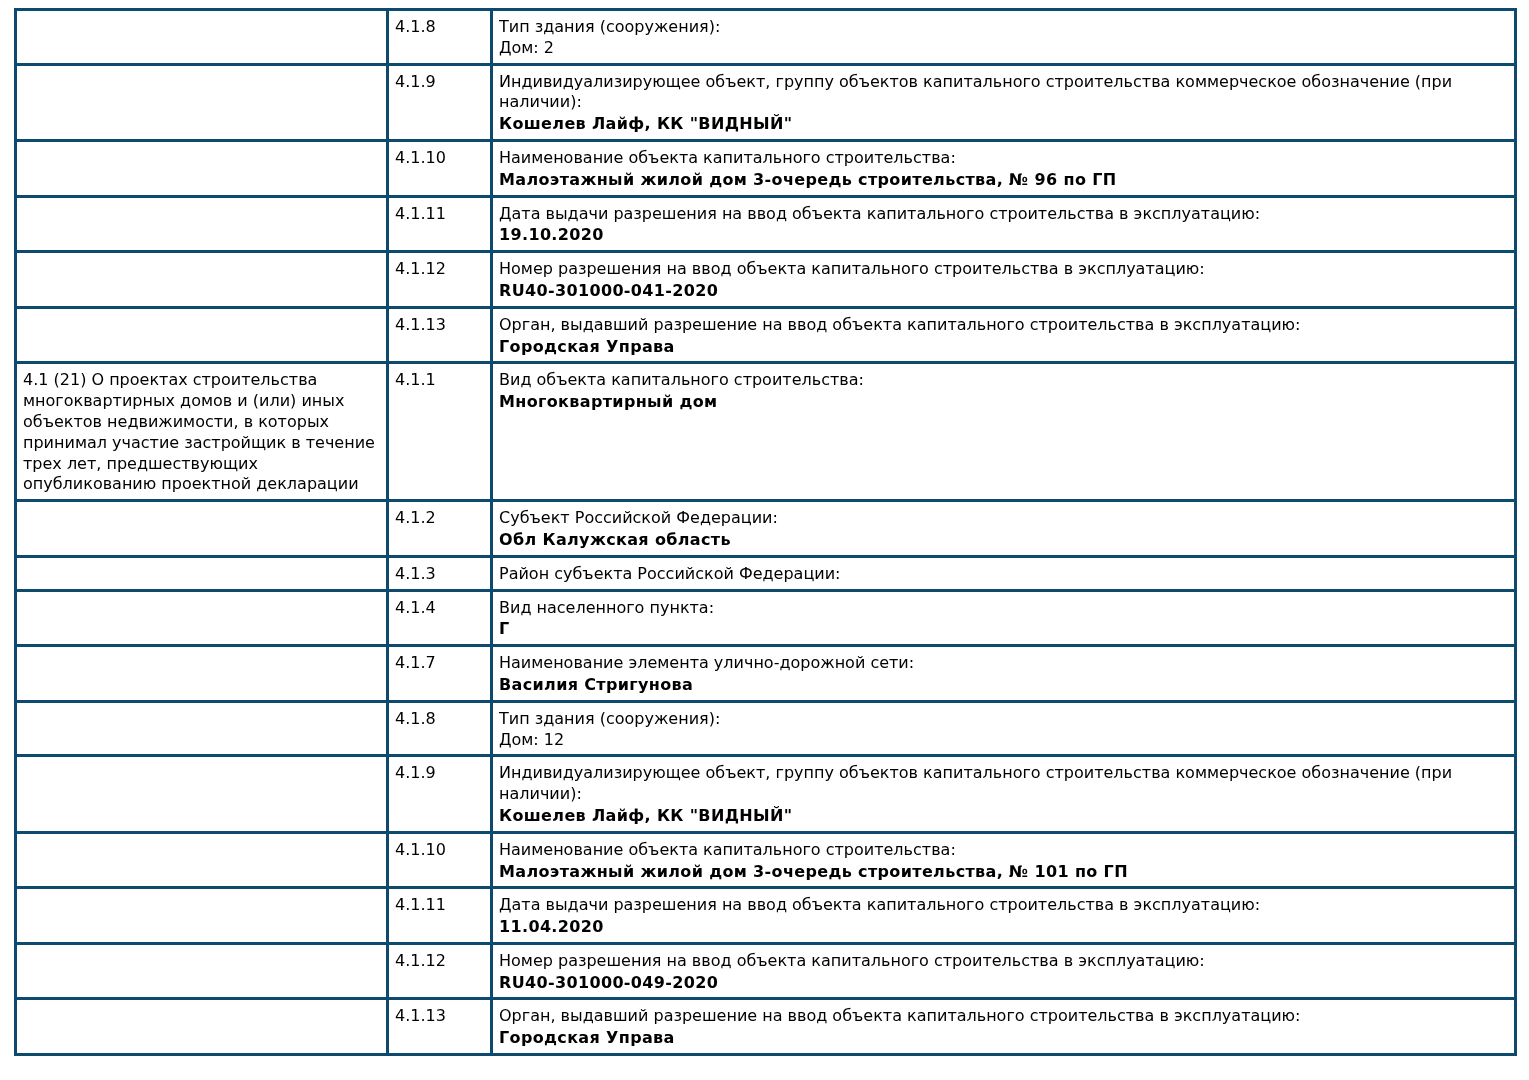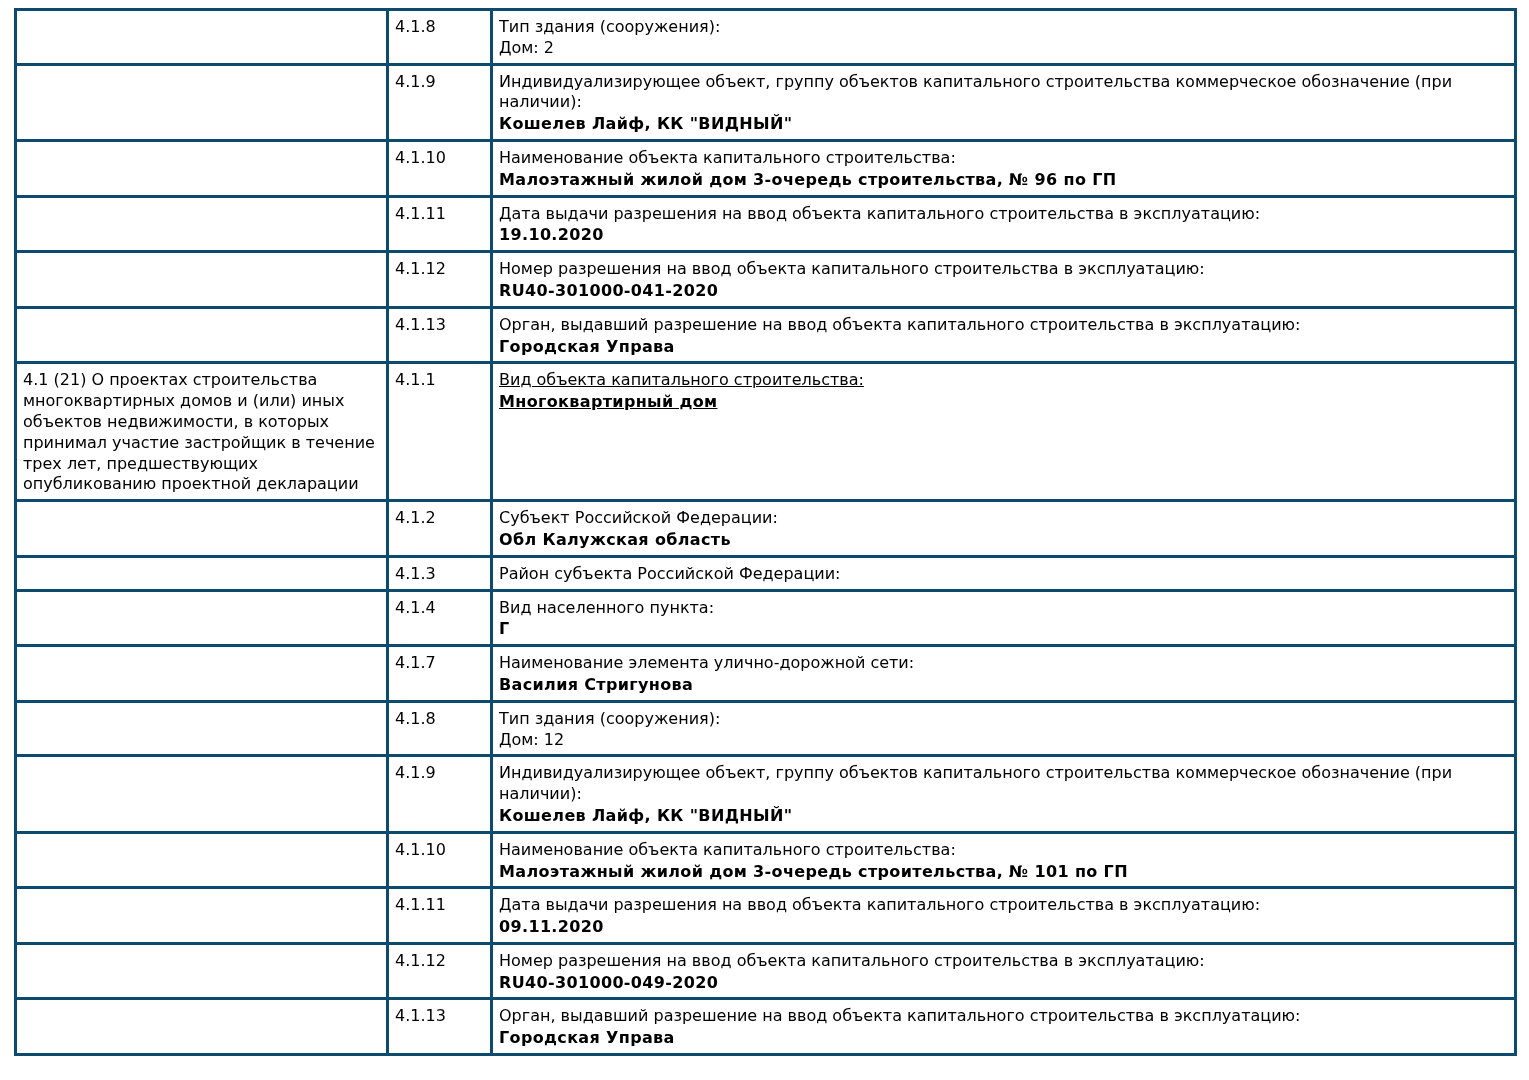--- a/index.html
+++ b/index.html
@@ -57,21 +57,20 @@
     font-weight: normal;
     white-space: normal;
   }
   .value {
     font-weight: bold;
     letter-spacing: 0.35px;
     margin-top: 1px;
   }
   td.tall-body {
     vertical-align: middle;
-    text-decoration: underline;
   }
 </style>
 </head>
 <body>
 
 <div class="page">
   <table class="decl">
     <colgroup>
       <col class="c-left">
       <col class="c-code">
@@ -187,21 +186,21 @@
           <td class="body-cell">
             <div class="label">Наименование объекта капитального строительства:</div>
             <div class="value">Малоэтажный жилой дом 3-очередь строительства, № 101 по ГП</div>
           </td>
         </tr>
         <tr>
           <td class="left-cell"></td>
           <td class="code-cell">4.1.11</td>
           <td class="body-cell">
             <div class="label">Дата выдачи разрешения на ввод объекта капитального строительства в эксплуатацию:</div>
-            <div class="value">09.11.2020</div>
+            <div class="value">11.04.2020</div>
           </td>
         </tr>
         <tr>
           <td class="left-cell"></td>
           <td class="code-cell">4.1.12</td>
           <td class="body-cell">
             <div class="label">Номер разрешения на ввод объекта капитального строительства в эксплуатацию:</div>
             <div class="value">RU40-301000-049-2020</div>
           </td>
         </tr>

